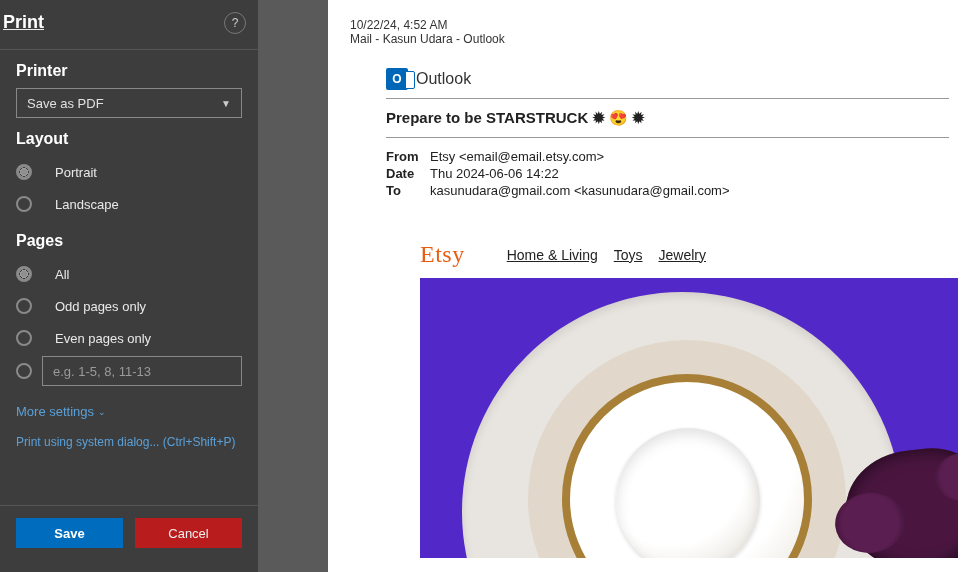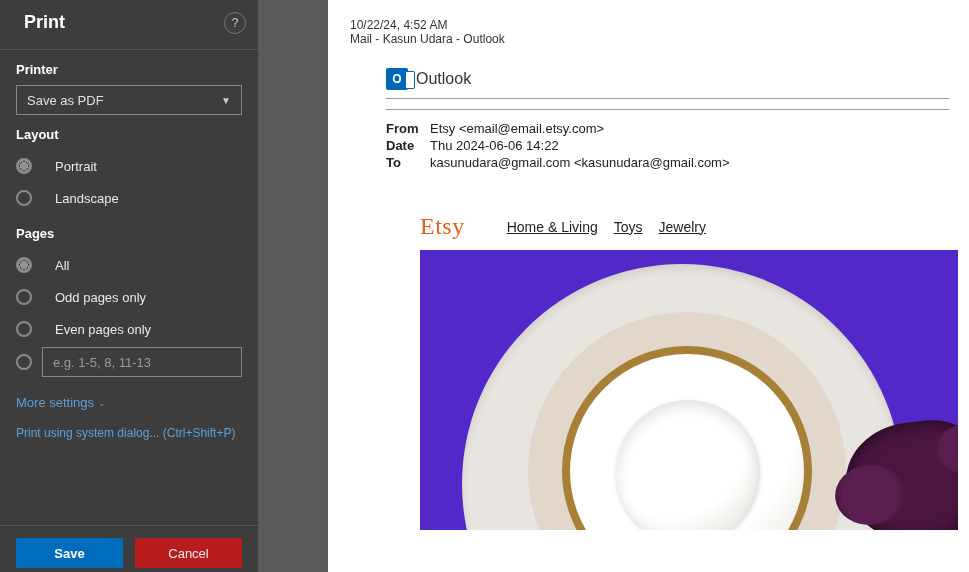--- a/index.html
+++ b/index.html
@@ -17,22 +17,23 @@
     width: 258px;
     height: 100%;
     background: #3d3d3d;
     color: #e9e9e9;
     display: flex;
     flex-direction: column;
     font-size: 13px;
     position: relative;
   }
   .panel-header {
-    padding: 12px 16px 12px 24px;
+    padding: 12px 16px 12px 3px;
     position: relative;
+    text-decoration: underline;
   }
   .panel-title {
     font-size: 18px;
     font-weight: 600;
     color: #fff;
   }
   .panel-subtitle {
     font-size: 13px;
     color: #d0d0d0;
     margin-top: 2px;
@@ -54,21 +55,21 @@
   }
   .panel-divider {
     height: 1px;
     background: #555;
     margin: 4px 0 0 0;
   }
   .section {
     padding: 12px 16px 0 16px;
   }
   .section-label {
-    font-size: 13px;
+    font-size: 16px;
     font-weight: 600;
     color: #fff;
     margin-bottom: 8px;
   }
   .dropdown {
     width: 226px;
     height: 30px;
     border: 1px solid #888;
     background: transparent;
     color: #e0e0e0;
@@ -138,21 +139,21 @@
   .system-dialog {
     padding: 12px 16px 0 16px;
     color: #5aa0d8;
     font-size: 12px;
     cursor:pointer;
   }
 
   .panel-footer {
     margin-top:auto;
     border-top:1px solid #555;
-    padding: 12px 16px 4px 16px;
+    padding: 12px 16px 24px 16px;
     display:flex;
     gap:12px;
   }
   .btn {
     flex:1;
     height:30px;
     display:flex;
     align-items:center;
     justify-content:center;
     font-size:13px;
@@ -379,20 +380,24 @@
     <span>10/22/24, 4:52 AM</span>
     <span>Mail - Kasun Udara - Outlook</span>
   </div>
 
   <div class="pv-outlook">
     <div class="ol-icon">O</div>
     <span class="ol-text">Outlook</span>
   </div>
   <div class="pv-hr"></div>
 
+  <div class="pv-subject">
+    <span>Prepare to be STARSTRUCK </span>
+    <span class="emoji">✹ 😍 ✹</span>
+  </div>
   <div class="pv-hr2"></div>
 
   <div class="meta">
     <div class="meta-row">
       <span class="meta-label">From</span>
       <span>Etsy &lt;email@email.etsy.com&gt;</span>
     </div>
     <div class="meta-row">
       <span class="meta-label">Date</span>
       <span>Thu 2024-06-06 14:22</span>

